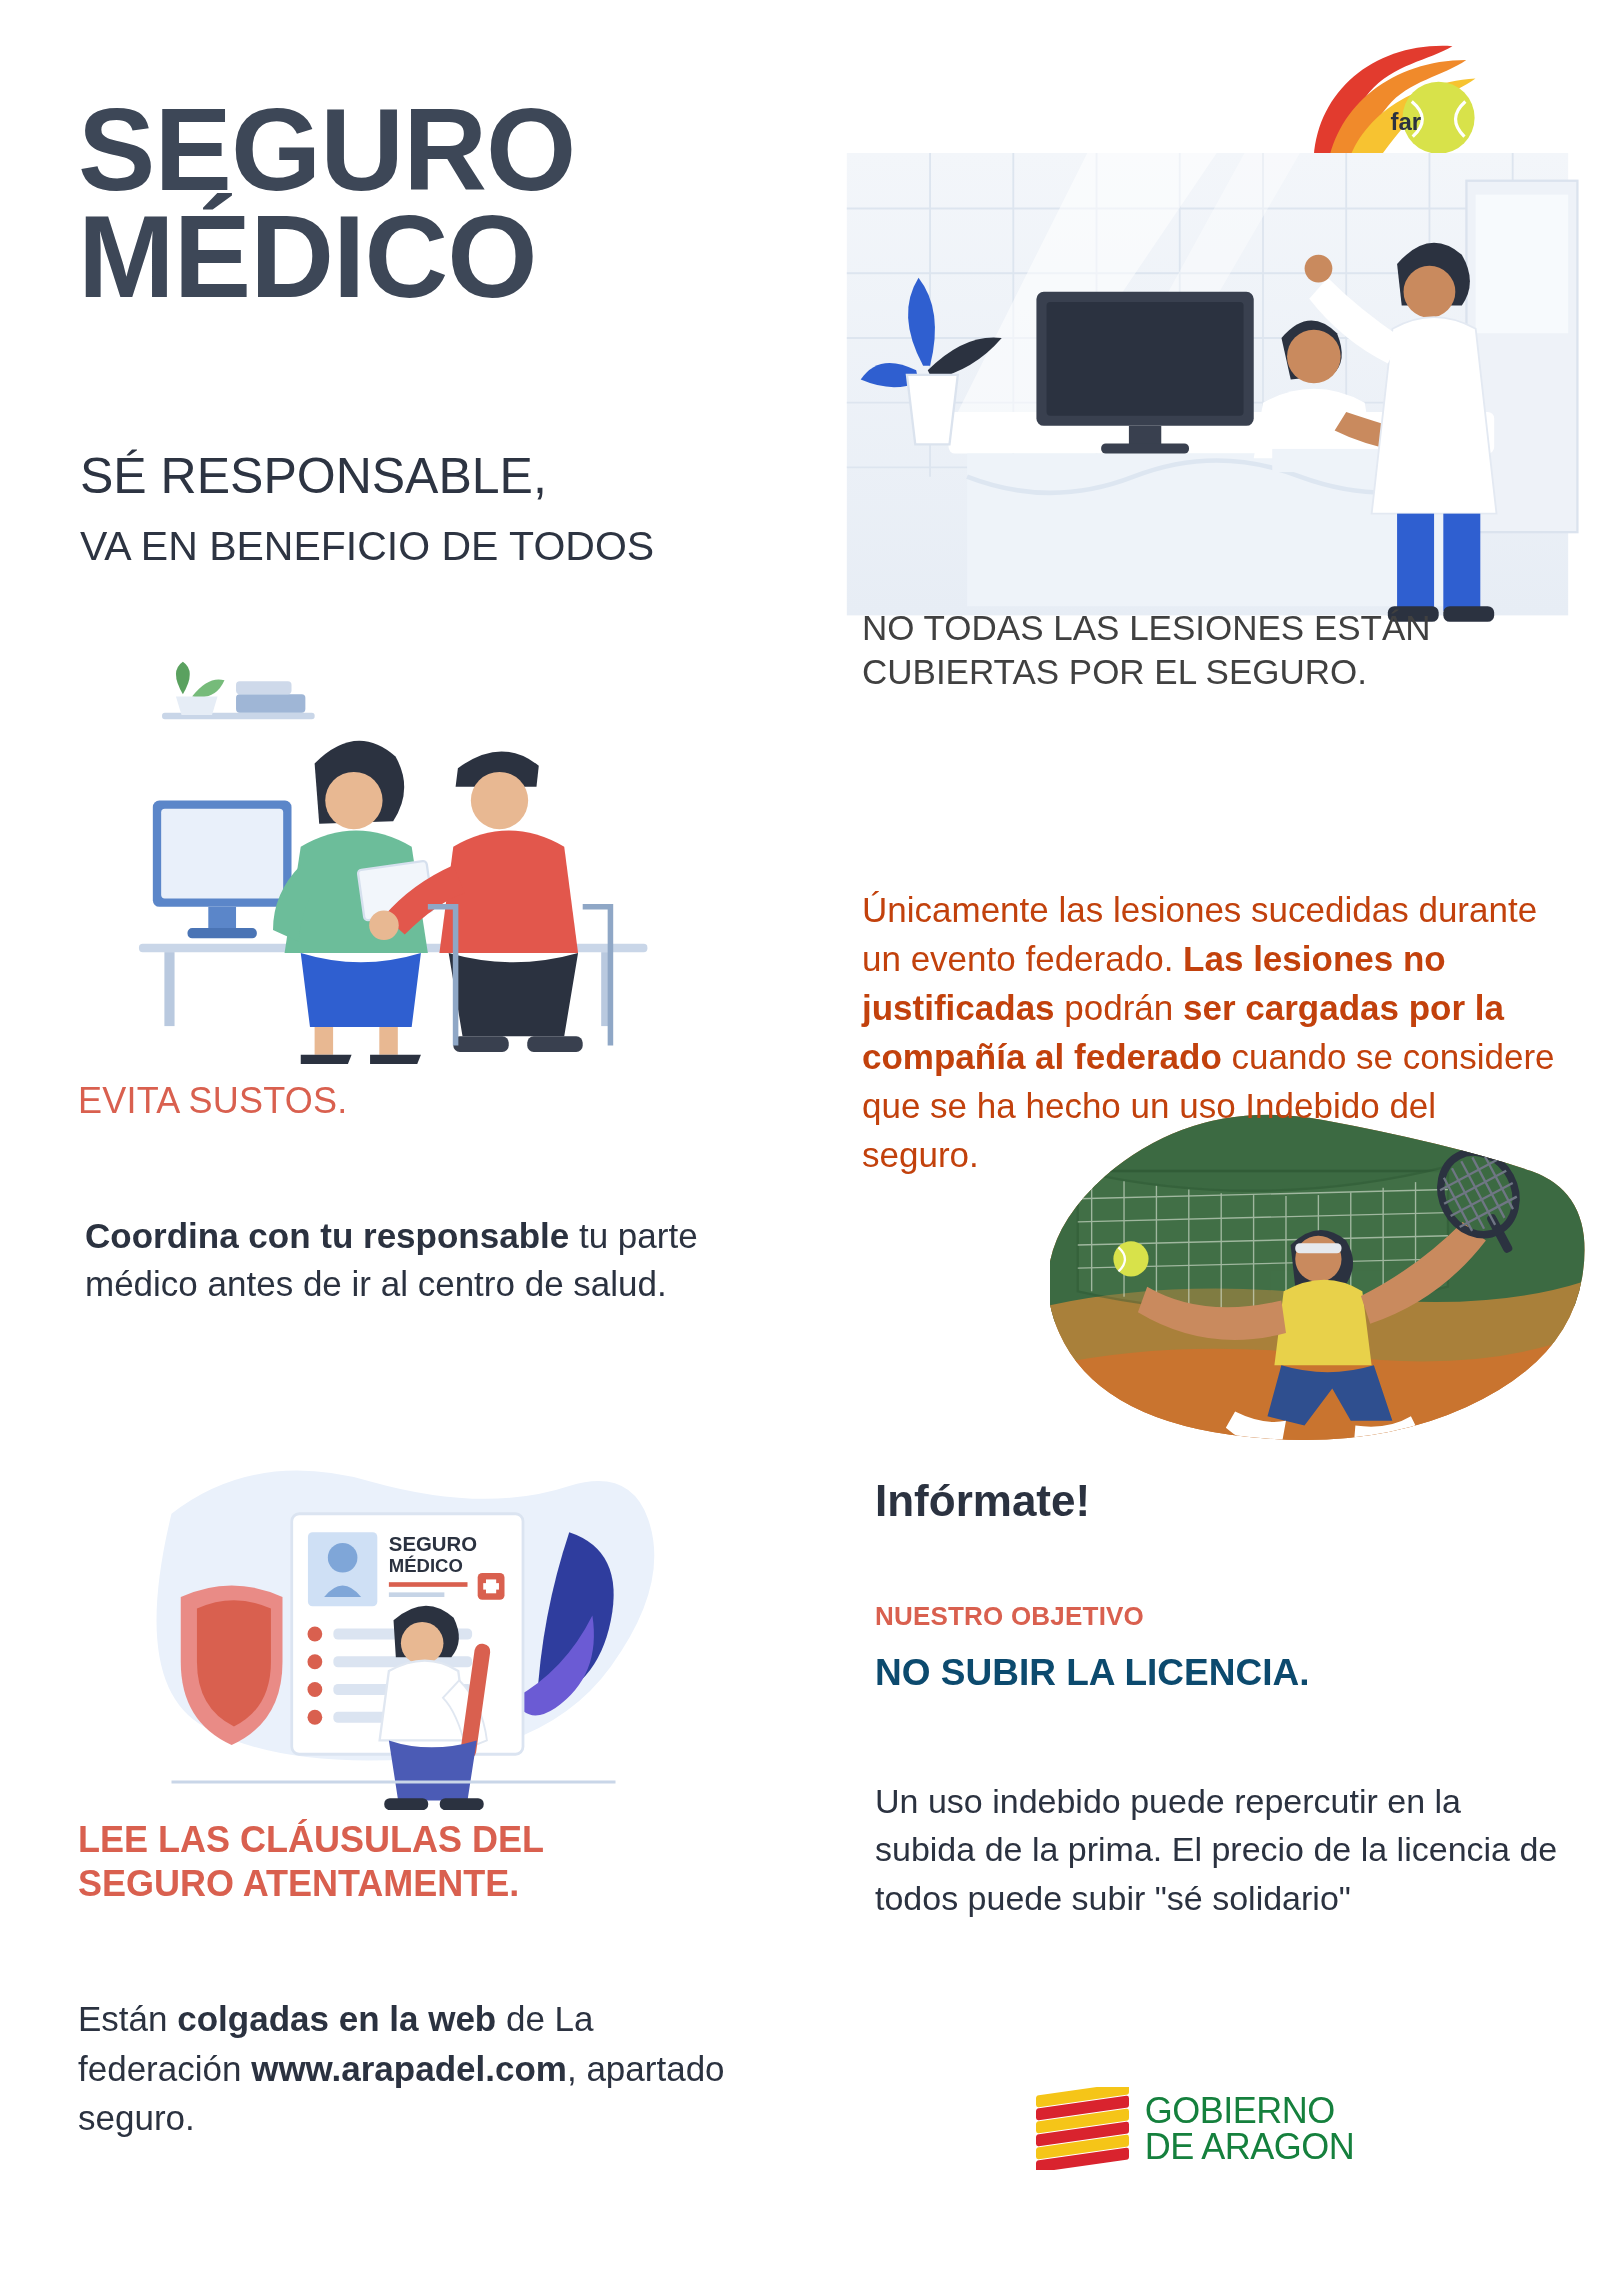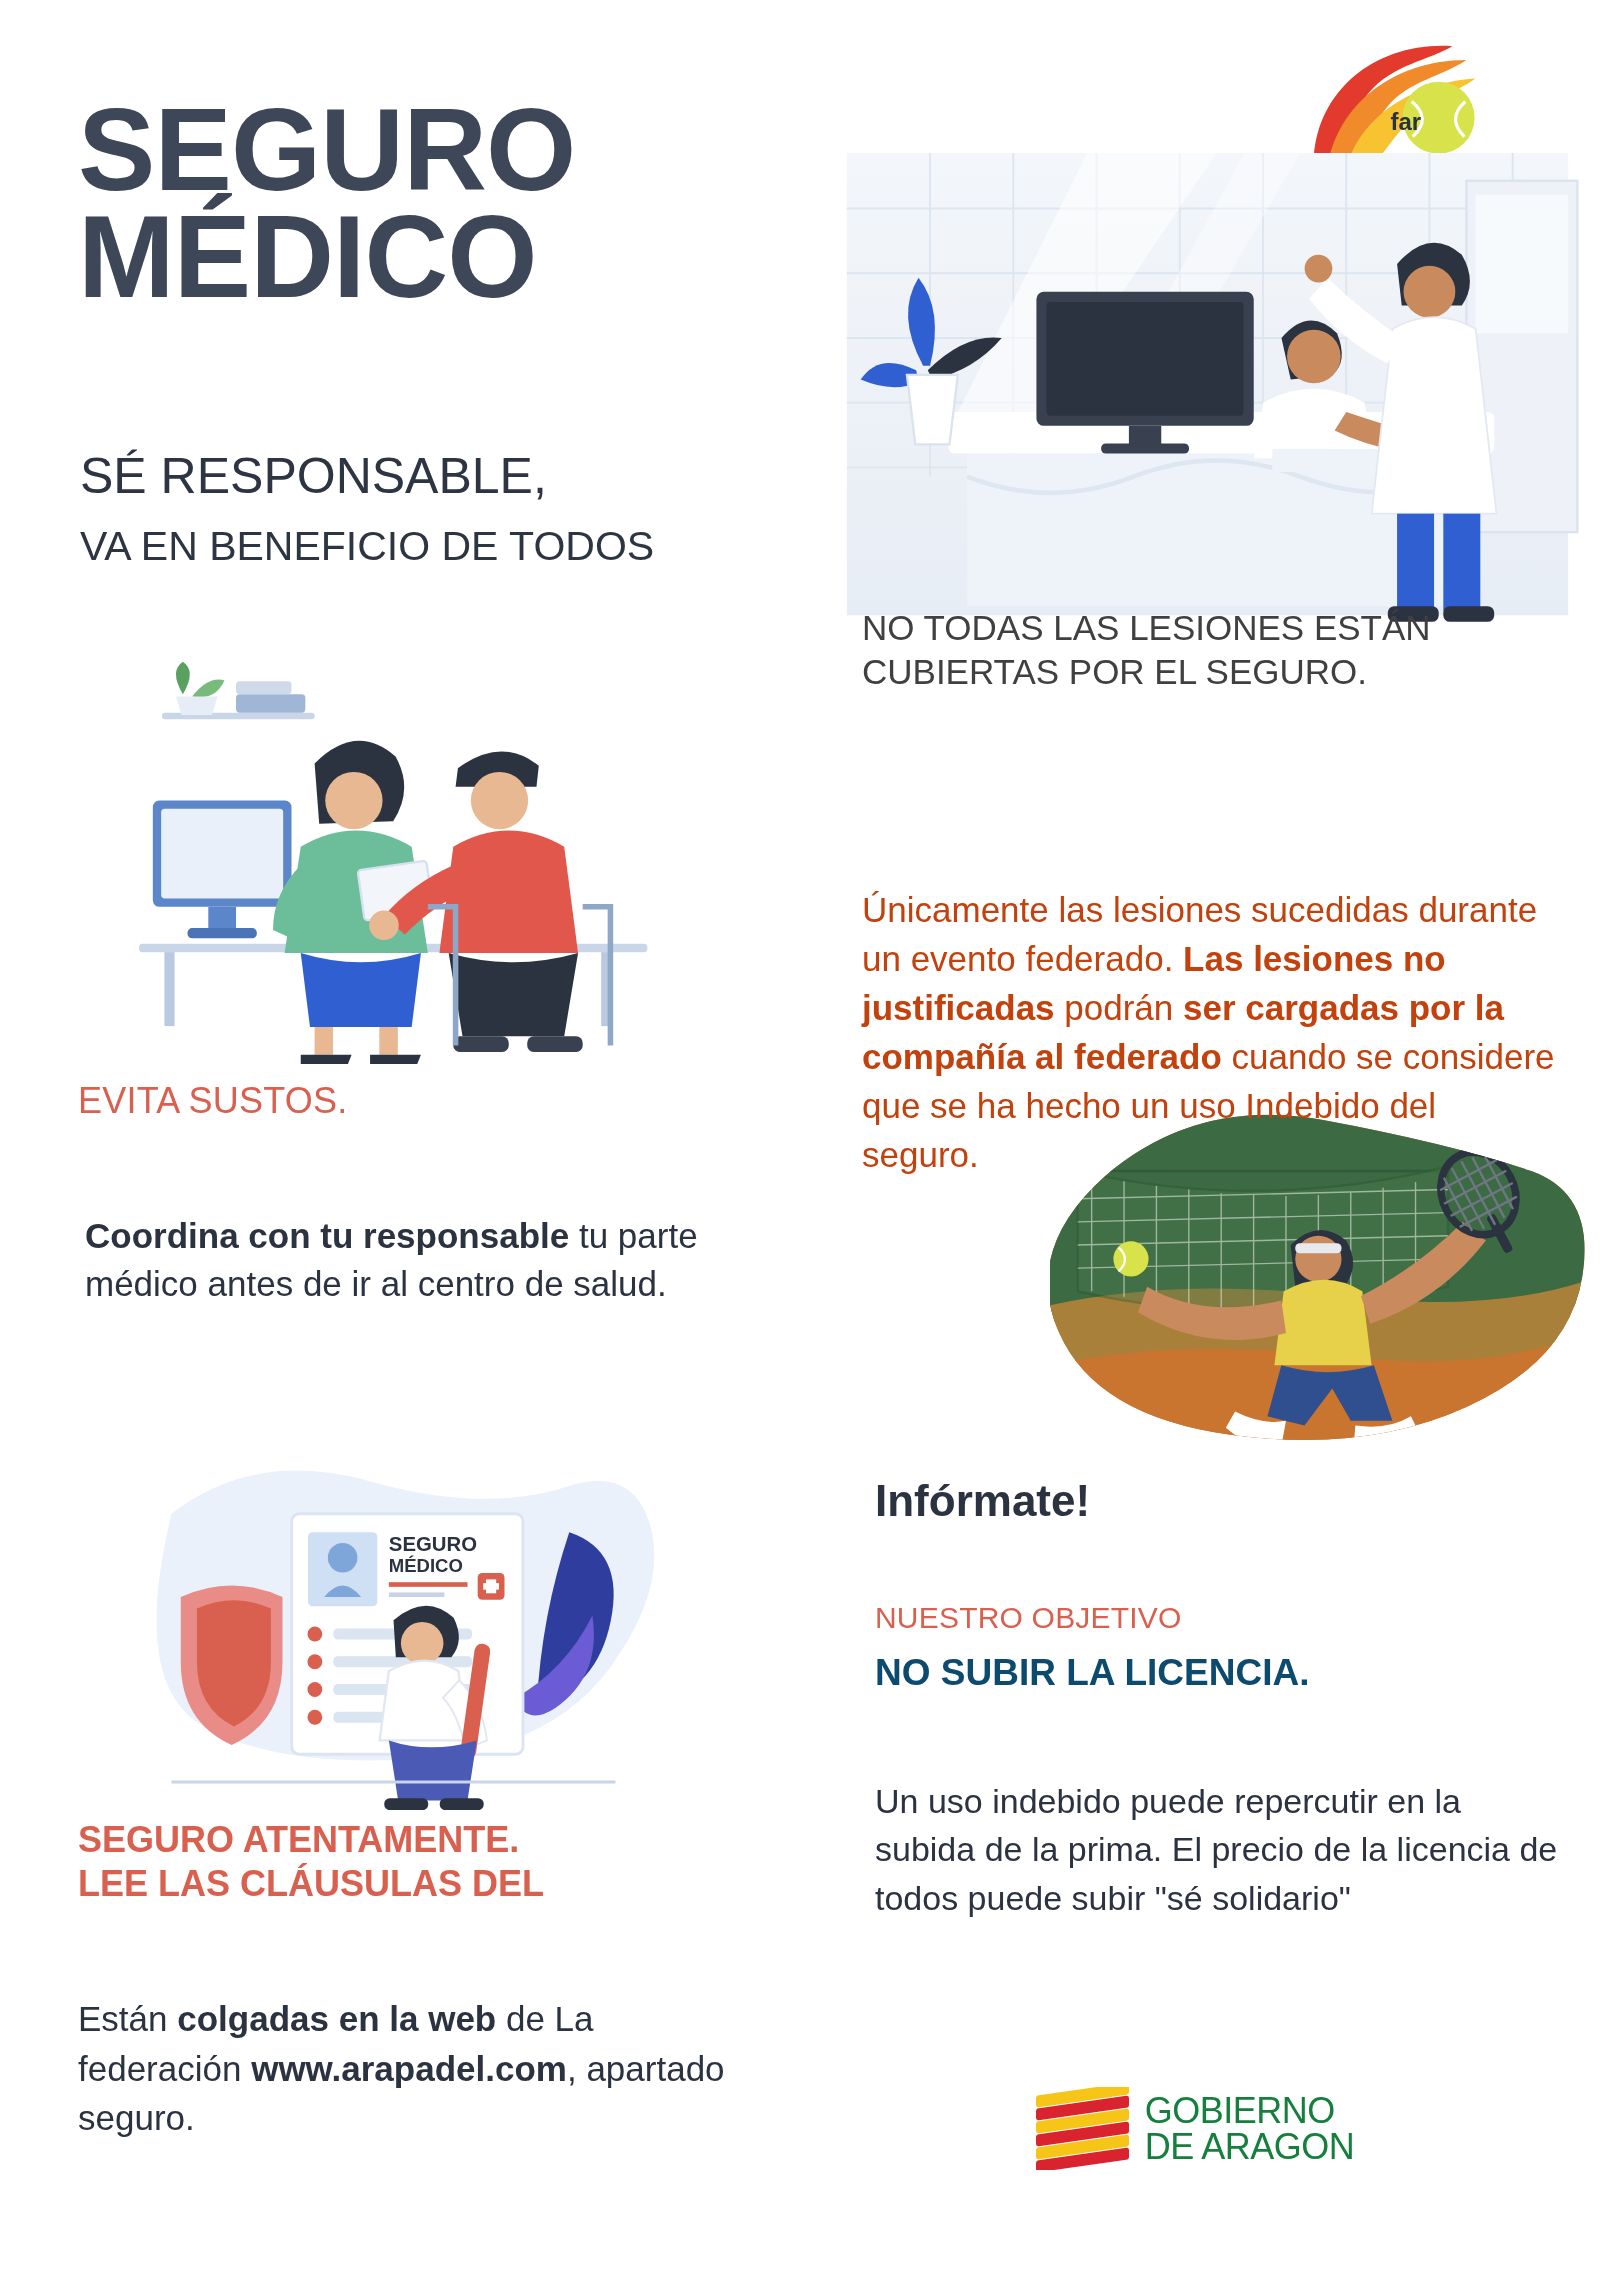--- a/index.html
+++ b/index.html
@@ -119,22 +119,22 @@
     font-size: 44px;
     font-weight: bold;
     color: #2b3240;
     z-index: 7;
   }
 
   .hl-objetivo {
     position: absolute;
     left: 875px;
     top: 1601px;
-    font-size: 30px;
-    font-weight: normal;
+    font-size: 26px;
+    font-weight: bold;
     color: #d9604f;
     letter-spacing: 0.2px;
   }
   .hl-nosubir {
     position: absolute;
     left: 875px;
     top: 1652px;
     font-size: 37px;
     font-weight: bold;
     color: #0c4a6e;
@@ -390,22 +390,22 @@
       <path d="M742 480 q 50 50 60 130 l -45 18 q -20 -80 -50 -110z" fill="#ffffff" stroke="#e0e7f1" stroke-width="4"></path>
       <rect x="760" y="400" width="34" height="250" rx="16" fill="#d9604f" transform="rotate(8 777 525)"></rect>
       <path d="M590 610 q 90 30 190 0 l -20 130 h -150z" fill="#4b5bb5"></path>
       <rect x="580" y="735" width="95" height="26" rx="12" fill="#2b3240"></rect>
       <rect x="700" y="735" width="95" height="26" rx="12" fill="#2b3240"></rect>
     </g>
     <line x1="120" y1="700" x2="1080" y2="700" stroke="#c9d6e8" stroke-width="6"></line>
   </svg>
 
   <div class="hl-lee">
+    <div>LEE LAS CLÁUSULAS DEL</div>
     <div>SEGURO ATENTAMENTE.</div>
-    <div>LEE LAS CLÁUSULAS DEL</div>
   </div>
   <div class="lee-body">
     <span>Están </span><span class="bold">colgadas en la web</span><span> de La federación  </span><span class="bold">www.arapadel.com</span><span>, apartado seguro.</span>
   </div>
 
   <div class="hl-nottodas">NO TODAS LAS LESIONES ESTÁN CUBIERTAS POR EL SEGURO.</div>
 
   <div class="unicamente">
     <span>Únicamente las lesiones sucedidas durante un evento federado. </span><span class="bold">Las lesiones no justificadas</span><span> podrán </span><span class="bold">ser cargadas por la compañía al federado</span><span> cuando se considere que se ha hecho un uso Indebido del seguro.</span>
   </div>

